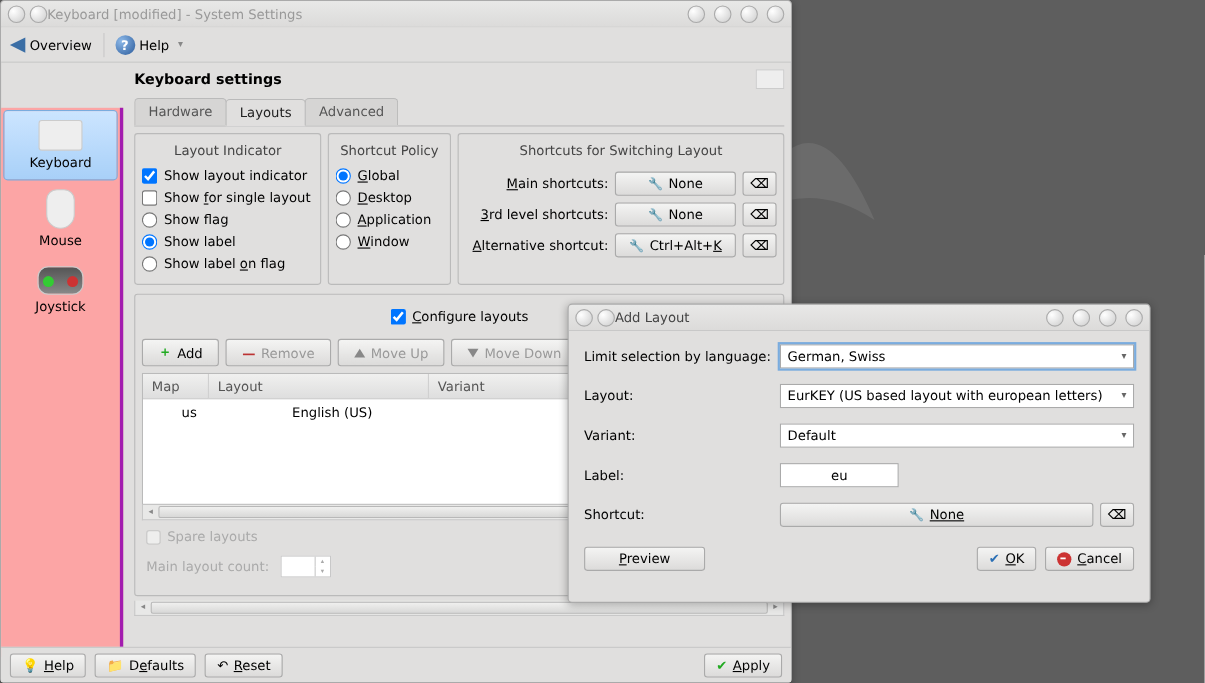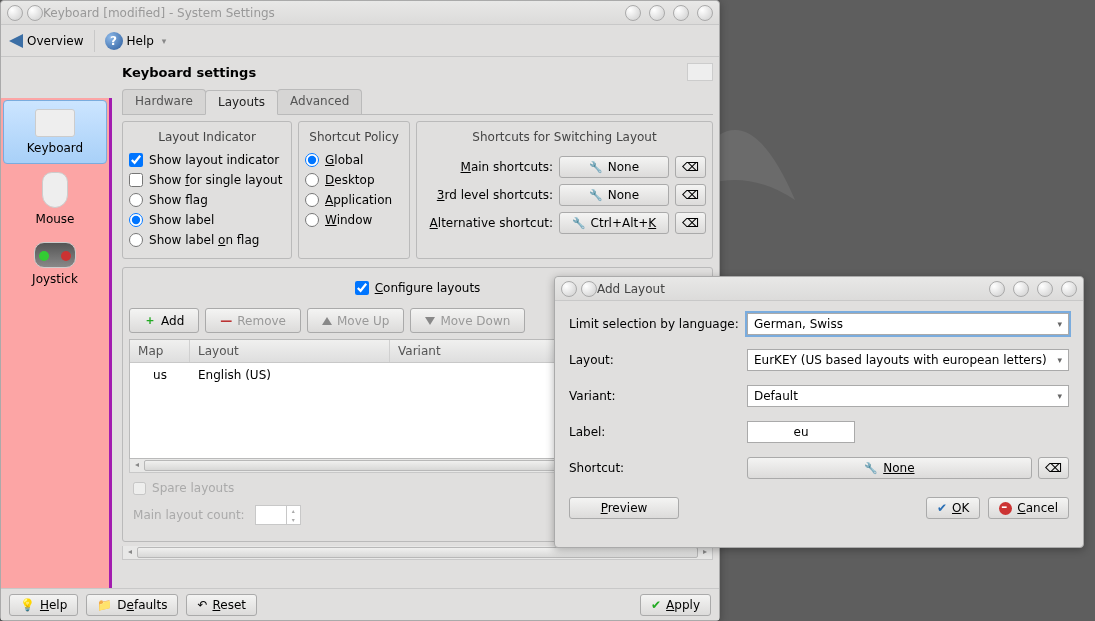--- a/index.html
+++ b/index.html
@@ -59,37 +59,37 @@
 .layout-btns .btn { flex: 0 0 auto; padding: 3px 14px; }
 .plus { color: #2a2; font-weight: bold; }
 .minus { color: #b33; font-weight: bold; }
 .tri-up, .tri-down { width: 0; height: 0; display: inline-block; }
 .tri-up { border-left: 5px solid transparent; border-right: 5px solid transparent; border-bottom: 8px solid #888; }
 .tri-down { border-left: 5px solid transparent; border-right: 5px solid transparent; border-top: 8px solid #888; }
 
 .table { border: 1px solid #bababa; background: #fff; height: 120px; overflow: auto; }
 .thead { display: flex; background: linear-gradient(#f0f0ef,#dedede); border-bottom: 1px solid #c8c8c8; }
 .th { padding: 4px 8px; border-right: 1px solid #d0d0d0; color: #555; position: relative; }
-.tr { display: flex; padding: 3px 0; }
+.tr { display: flex; padding: 3px 12px; }
 .td { padding: 2px 8px; }
 .scrollbar-h { height: 14px; background: #e8e8e7; border: 1px solid #c8c8c8; border-top: none; position: relative; }
 .scrollbar-h .thumb { position: absolute; left: 14px; right: 14px; top: 1px; bottom: 1px; background: linear-gradient(#f0f0ef,#d8d8d7); border: 1px solid #b8b8b8; border-radius: 2px; }
 .scrollbar-h .arrL, .scrollbar-h .arrR { position: absolute; top: 1px; width: 12px; height: 11px; text-align: center; font-size: 8px; color: #888; }
 .scrollbar-h .arrL { left: 1px; } .scrollbar-h .arrR { right: 1px; }
 
 .spare-row { padding: 8px 4px; color: #aaa; display: flex; align-items: center; gap: 6px; }
 .count-row { padding: 2px 4px 8px; color: #aaa; display: flex; align-items: center; gap: 10px; }
 .spinbox { width: 46px; height: 20px; background: #fff; border: 1px solid #c8c8c8; display: inline-flex; align-items: center; justify-content: flex-end; padding-right: 14px; position: relative; color: #aaa; }
 .spinbox .spn-btns { position: absolute; right: 0; top: 0; bottom: 0; width: 14px; display: flex; flex-direction: column; }
 .spinbox .spn-btns span { flex: 1; font-size: 6px; text-align: center; line-height: 9px; border-left: 1px solid #c8c8c8; }
 
 .bottom-bar { position: absolute; left: 0; right: 0; bottom: 0; height: 32px; border-top: 1px solid #c8c8c8; display: flex; align-items: center; padding: 0 8px; gap: 8px; background: #e0dfde; }
 .bottom-bar .spacer { flex: 1; }
 
-.dialog { left: 554px; top: 276px; width: 530px; height: 272px; }
+.dialog { left: 516px; top: 276px; width: 530px; height: 272px; }
 .dlg-body { padding: 12px 14px; }
 .dlg-row { display: flex; align-items: center; margin-bottom: 14px; gap: 6px; }
 .dlg-row .dlbl { width: 172px; }
 .select, .txt { flex: 1; height: 22px; background: #fff; border: 1px solid #aaa; padding: 2px 6px; display: flex; align-items: center; justify-content: space-between; }
 .select .sel-arrow { font-size: 9px; color: #666; }
 .select.focused { outline: 2px solid #7aacde; }
 .txt { width: 108px; flex: 0 0 108px; text-align: center; }
 .shortcut-btn { flex: 1; justify-content: center; }
 .dlg-footer { display: flex; gap: 8px; padding-top: 4px; }
 .dlg-footer .spacer { flex: 1; }
@@ -271,21 +271,21 @@
             </span>
         </div>
         <div class="table">
           <div class="thead">
             <div class="th" style="width:60px;">Map</div>
             <div class="th" style="width:200px;">Layout</div>
             <div class="th" style="flex:1;">Variant</div>
           </div>
           <div class="tr">
             <div class="td" style="width:60px; text-align:center;">us</div>
-            <div class="td" style="width:200px;">English (US)</div>
+            <div class="td" style="width:200px;text-align:center;">English (US)</div>
             <div class="td"></div>
           </div>
         </div>
         <div class="scrollbar-h">
           <span class="arrL">◂</span>
           <div class="thumb"></div>
           <span class="arrR">▸</span>
         </div>
         <div class="spare-row">
           <input type="checkbox" disabled="" style="">
@@ -349,21 +349,21 @@
     <div class="dlg-row">
       <span class="dlbl">Limit selection by language:</span>
       <div class="select focused">
         <span>German, Swiss</span>
         <span class="sel-arrow">▾</span>
       </div>
     </div>
     <div class="dlg-row">
       <span class="dlbl">Layout:</span>
       <div class="select">
-        <span>EurKEY (US based layouts with european letters)</span>
+        <span>EurKEY (US based layout with european letters)</span>
         <span class="sel-arrow">▾</span>
       </div>
     </div>
     <div class="dlg-row">
       <span class="dlbl">Variant:</span>
       <div class="select">
         <span>Default</span>
         <span class="sel-arrow">▾</span>
       </div>
     </div>

